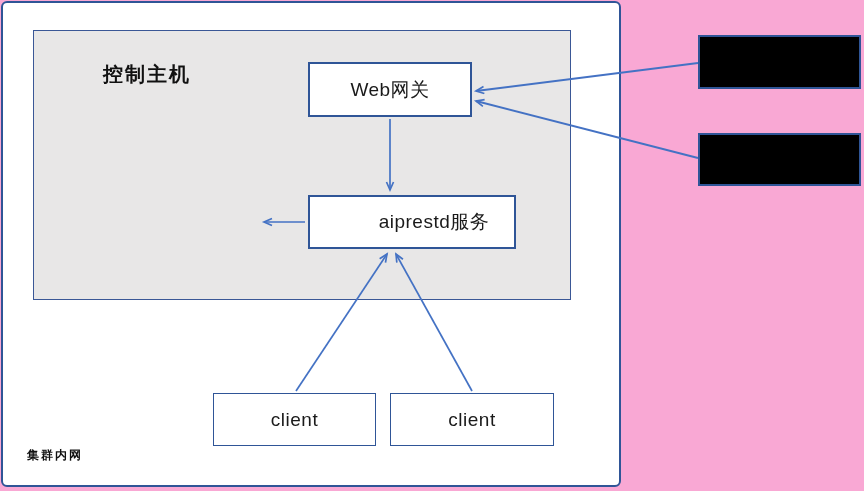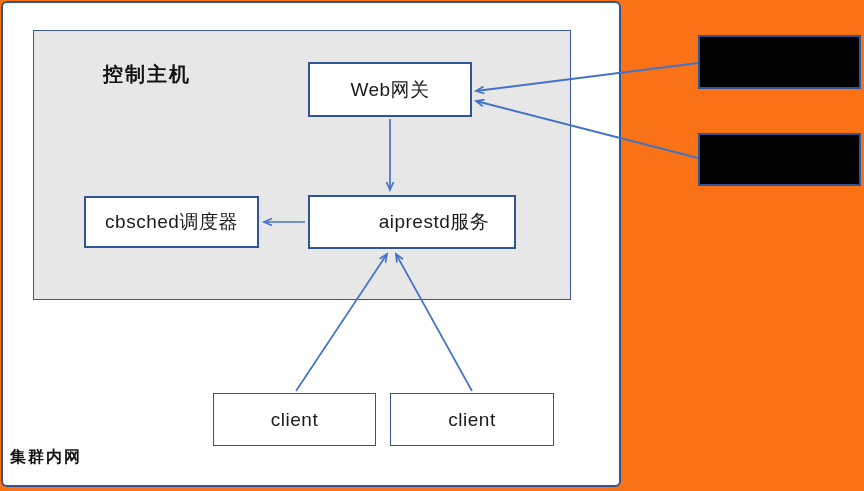--- a/index.html
+++ b/index.html
@@ -5,21 +5,21 @@
   html, body {
     margin: 0;
     padding: 0;
     background: #000000;
     font-family: "Liberation Sans", sans-serif;
   }
   .stage {
     position: relative;
     width: 864px;
     height: 491px;
-    background: #f97316;
+    background: #f9a8d4;
     overflow: hidden;
   }
   .outer-box {
     position: absolute;
     left: 1px; top: 1px;
     width: 616px; height: 482px;
     background: #ffffff;
     border: 2.5px solid #2F5597;
     border-radius: 6px;
   }
@@ -35,22 +35,22 @@
     color: #111111;
     font-weight: bold;
     letter-spacing: 2px;
     white-space: nowrap;
   }
   .host-label {
     left: 103px; top: 61px;
     font-size: 20px;
   }
   .intranet-label {
-    left: 10px; top: 447px;
-    font-size: 16px;
+    left: 27px; top: 447px;
+    font-size: 12px;
   }
   .node {
     position: absolute;
     display: flex;
     align-items: center;
     justify-content: center;
     background: #ffffff;
     border: 2px solid #2F5597;
     font-size: 19px;
     color: #1a1a1a;
@@ -89,21 +89,20 @@
 <div class="stage">
 
   <div class="outer-box"></div>
 
   <div class="host-box"></div>
 
   <div class="zone-label host-label">控制主机</div>
 
   <div class="node node-web">Web网关</div>
 
-  <div class="node node-cbsched">cbsched调度器</div>
 
   <div class="node node-aiprestd">aiprestd服务</div>
 
   <div class="node node-client-left">client</div>
 
   <div class="node node-client-right">client</div>
 
   <div class="node node-redacted node-redacted-top"></div>
 
   <div class="node node-redacted node-redacted-bottom"></div>

